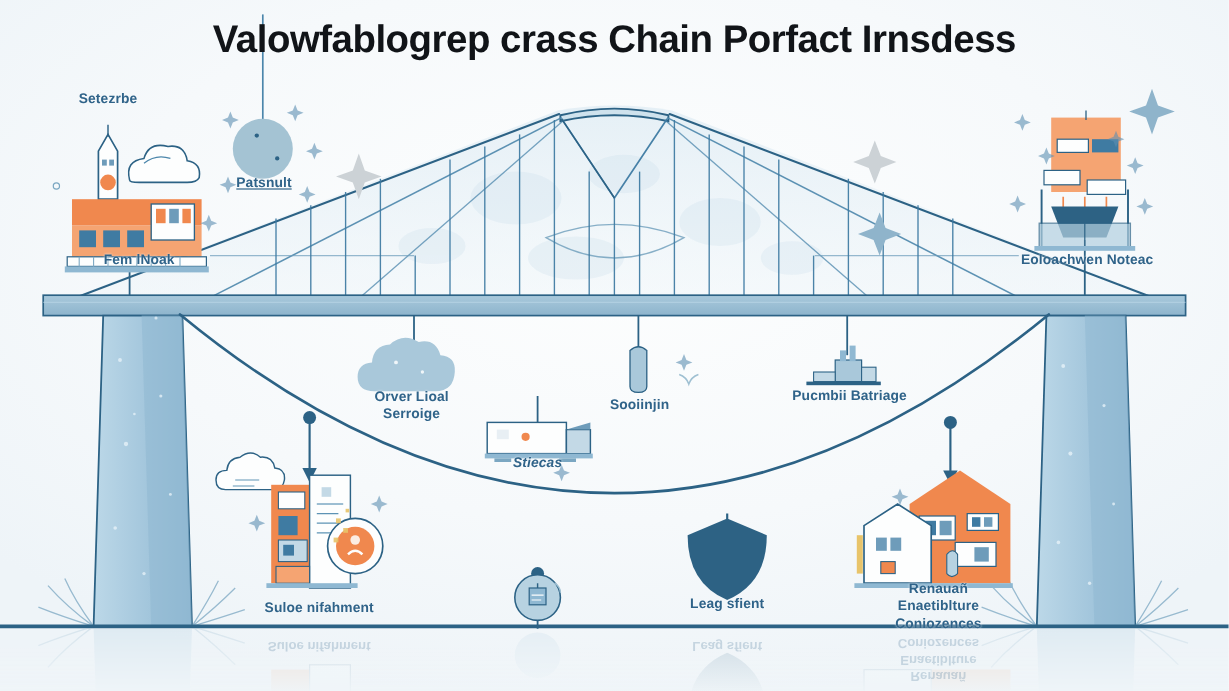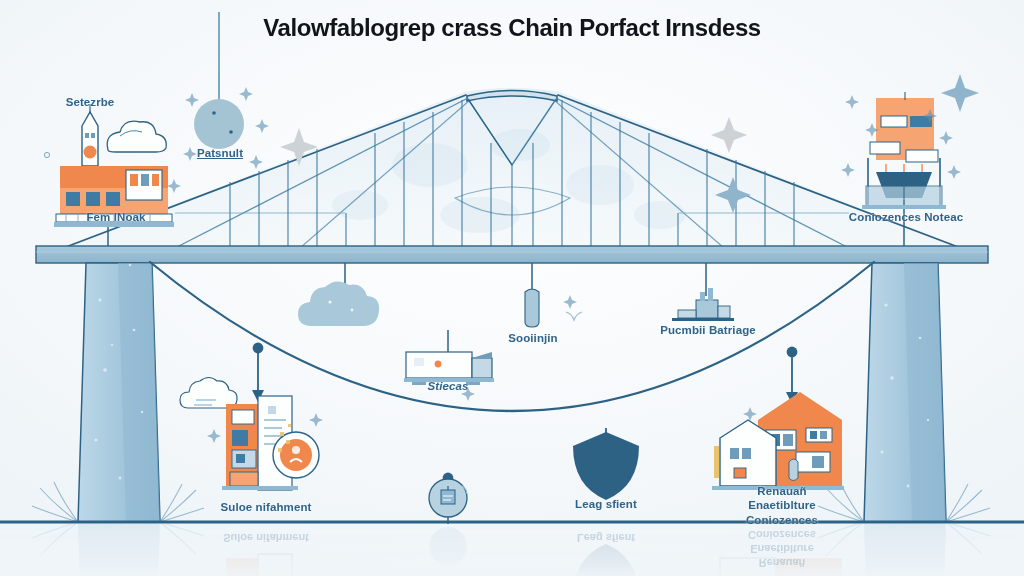--- a/index.html
+++ b/index.html
@@ -29,21 +29,21 @@
     text-align:center;
     line-height:1.25;
     white-space:pre-line;
     text-shadow:0 0 2px rgba(251,252,253,.95);
   }
 
   #title {
     position:absolute;
     left:0; top:14px; width:1024px;
     text-align:center;
-    font-size:24px;
+    font-size:32px;
     font-weight:800;
     letter-spacing:-.4px;
     color:#111418;
     font-family:"Liberation Sans", sans-serif;
   }
 
   .reflbl {
     position:absolute;
     color:#2f6389;
     font-size:11px;
@@ -421,28 +421,30 @@
           <path d="M864 522 q-22 -16 -38 -34 M864 522 q-26 -8 -46 -16"></path>
           <path d="M946 522 q20 -16 36 -32 M946 522 q26 -8 44 -14"></path>
         </g>
       </g>
       <rect x="0" y="524" width="1024" height="52" fill="url(#reflFade)"></rect>
     </g>
   </svg>
 
   <div id="title">Valowfablogrep crass Chain Porfact Irnsdess</div>
 
-  <div class="lbl" style="left:30px; top:95px; width:120px;">Setezrbe</div>
+  <div class="lbl" style="left:30px; top:76px; width:120px;">Setezrbe</div>
 
   <div class="lbl" style="left:48px; top:210px; width:136px;">Fem lNoak</div>
 
   <div class="lbl" style="left:176px; top:146px; width:88px;text-decoration:underline;">Patsnult</div>
 
-  <div class="lbl" style="left:836px; top:210px; width:140px;">Coniozences Noteac</div>
-
+  <div class="lbl" style="left:836px; top:210px; width:140px;">Eoloachwen Noteac</div>
+
+  <div class="lbl" style="left:288px; top:324px; width:110px;">Orver Lioal
+Serroige</div>
 
   <div class="lbl" style="left:492px; top:331px; width:82px;">Sooiinjin</div>
 
   <div class="lbl" style="left:646px; top:323px; width:124px;text-align:center;">Pucmbii Batriage</div>
 
   <div class="lbl" style="left:404px; top:379px; width:88px;font-style:italic;">Stiecas</div>
 
   <div class="lbl" style="left:192px; top:500px; width:148px;">Suloe nifahment</div>
 
   <div class="lbl" style="left:552px; top:497px; width:108px;">Leag sfient</div>

